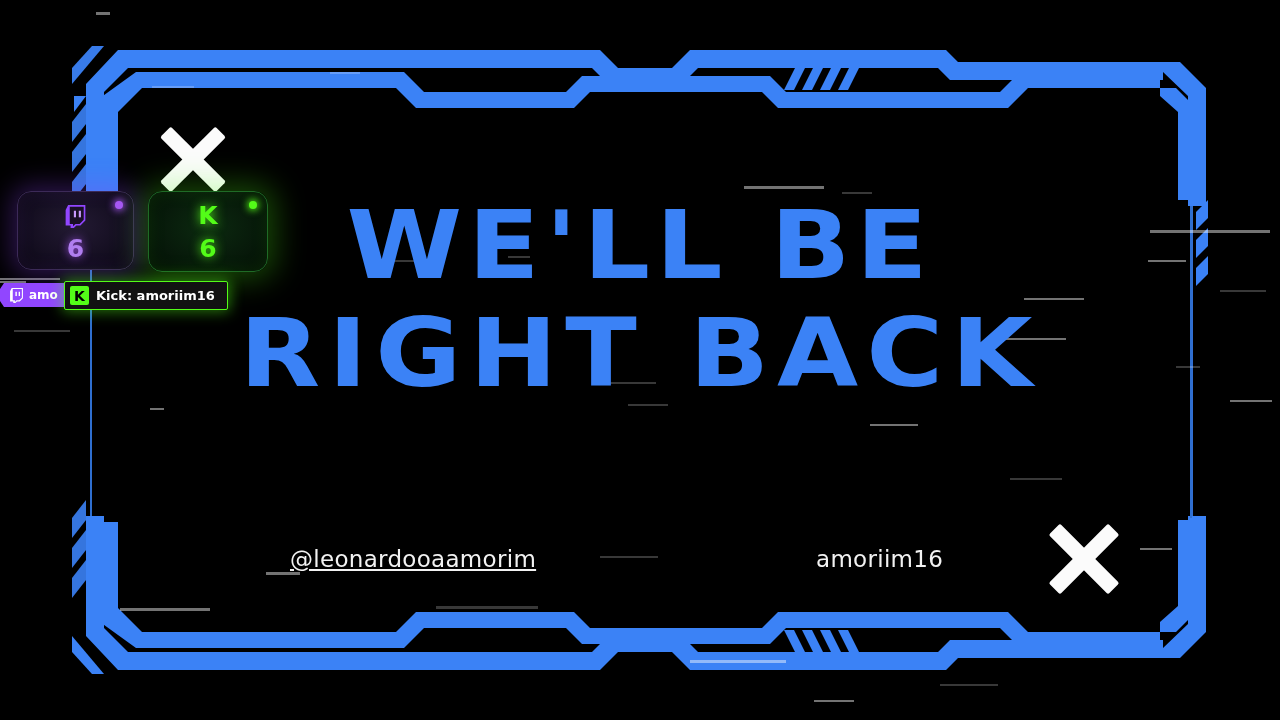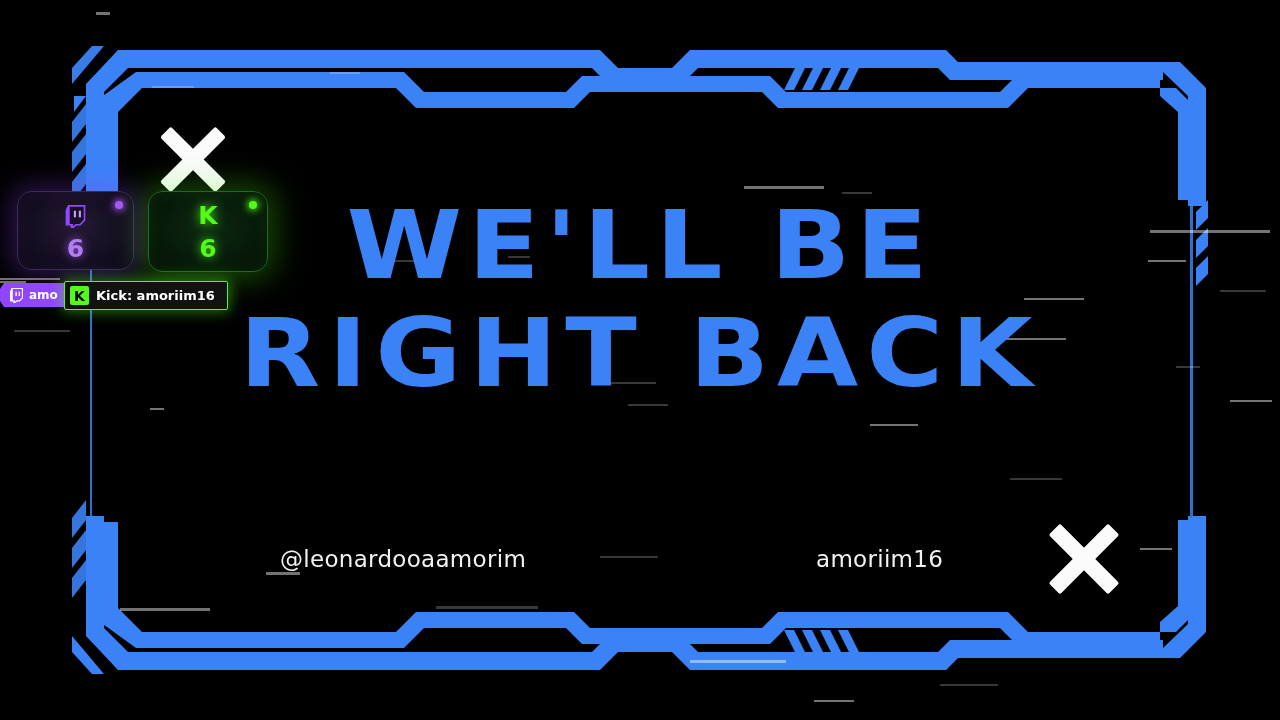--- a/index.html
+++ b/index.html
@@ -74,21 +74,21 @@
 
   
   .handle {
     position: absolute;
     color: #f2f2f2;
     font-family: "DejaVu Sans", sans-serif;
     font-size: 23px;
     letter-spacing: 0.3px;
     white-space: nowrap;
   }
-  .handle-left  { left: 280px; top: 546px; }
+  .handle-left  { left: 290px; top: 546px; text-decoration: underline; }
   .handle-right { left: 816px; top: 546px; }
 
   
   .xmark { position: absolute; }
   .xmark span {
     position: absolute;
     left: 50%; top: 50%;
     background: #fbfbfb;
     border-radius: 2px;
   }

